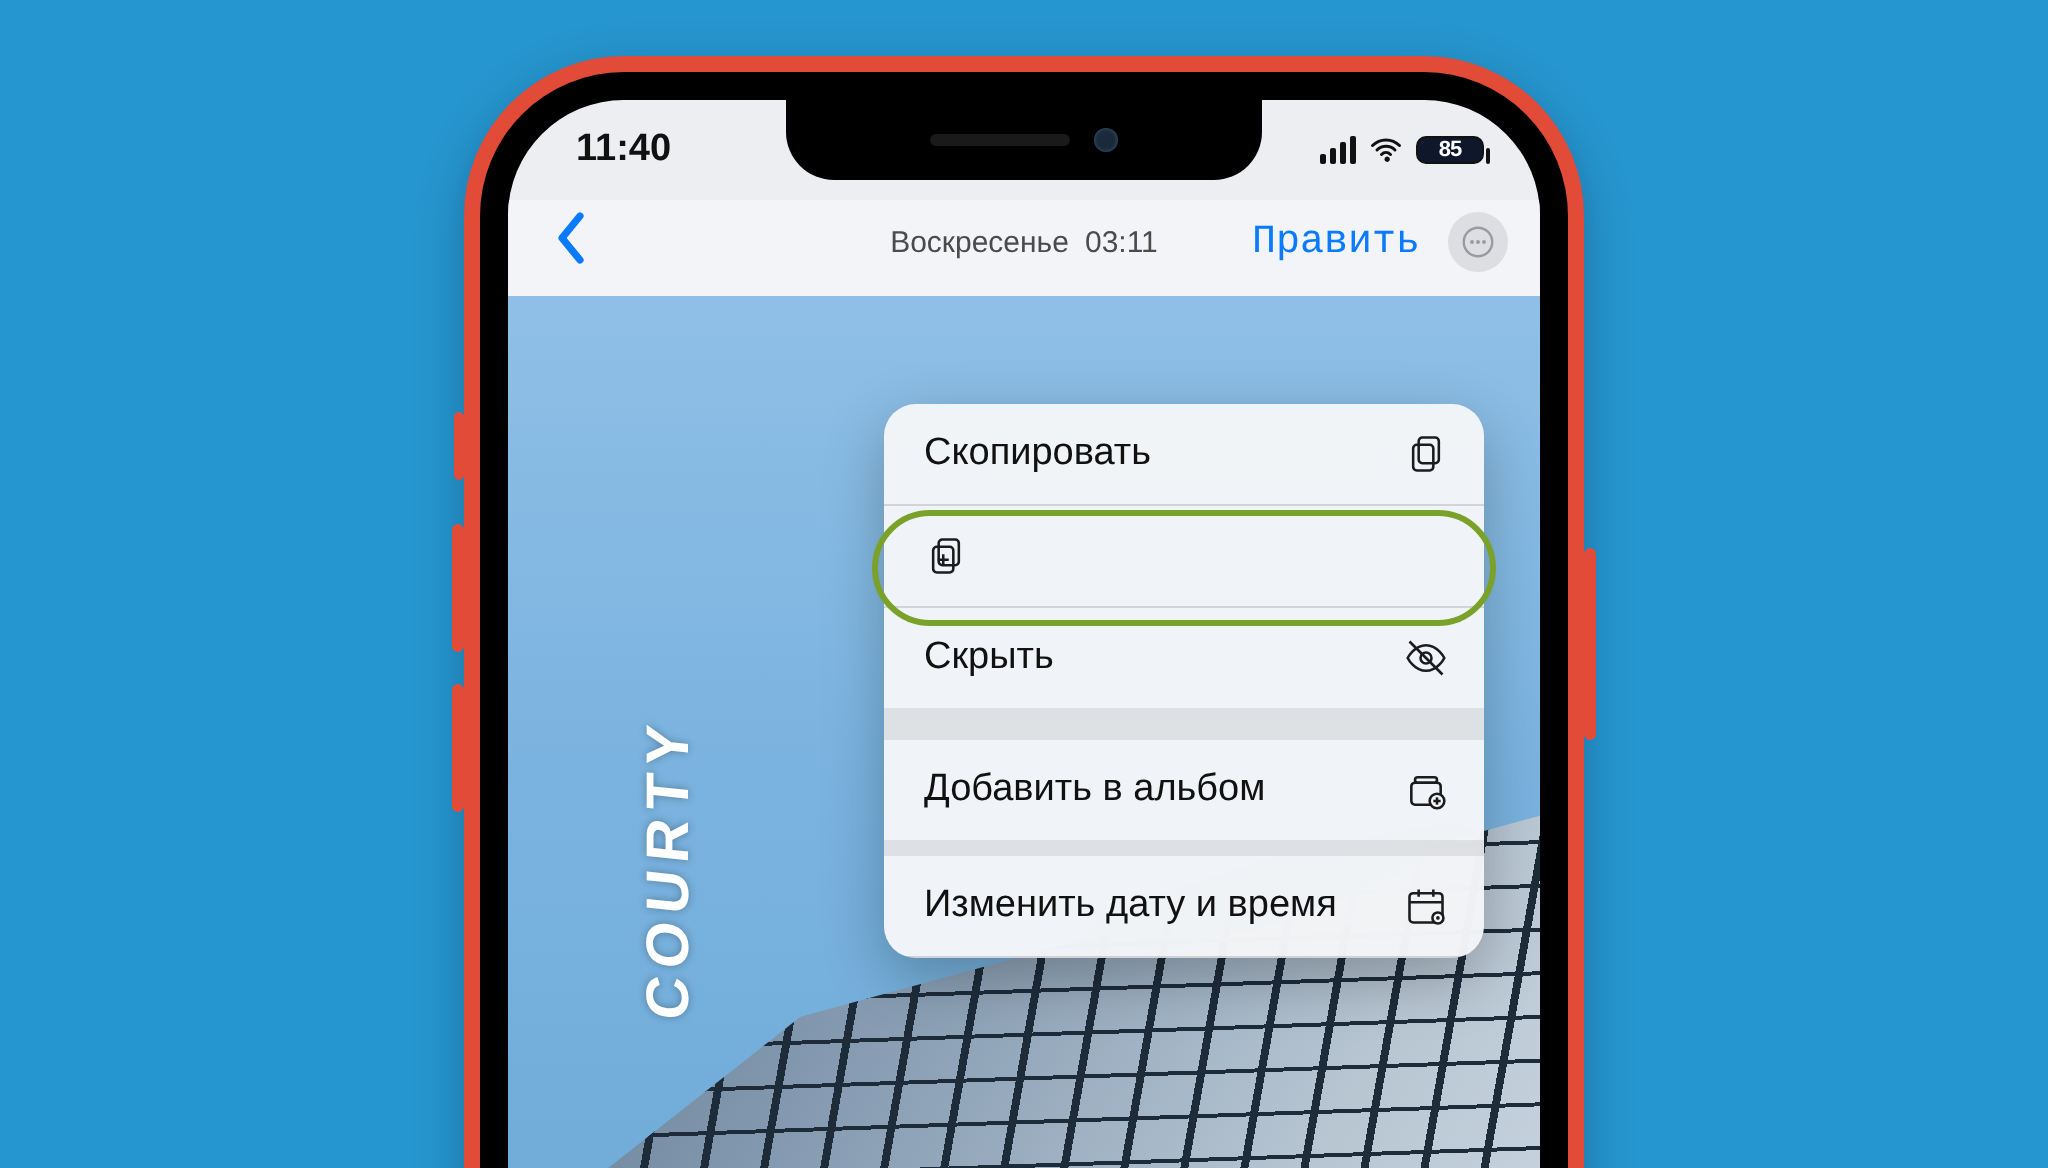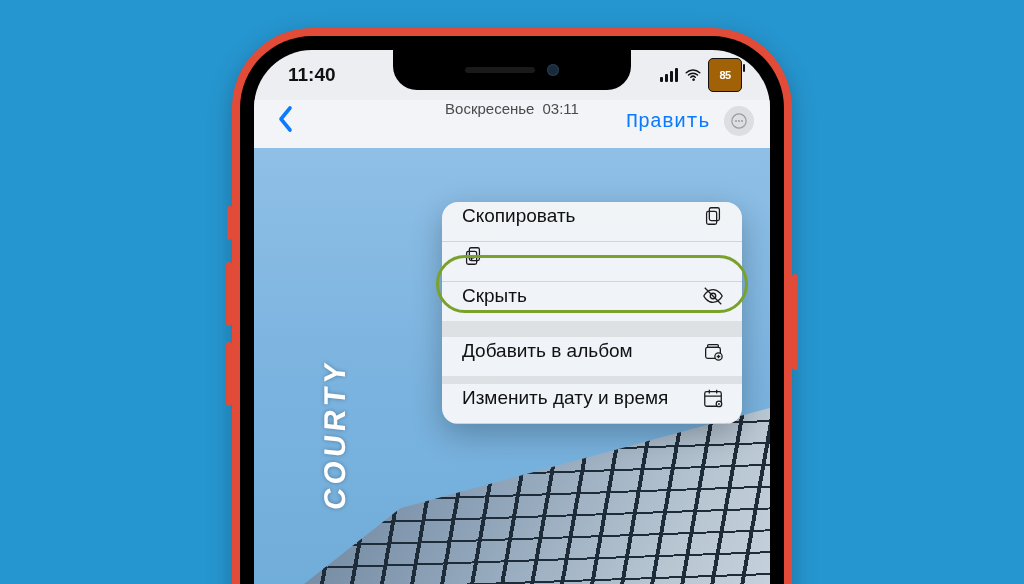--- a/index.html
+++ b/index.html
@@ -88,36 +88,37 @@
   .signal i{ width:3px; background:#111; border-radius:1px;}
   .signal i:nth-child(1){height:5px;}
   .signal i:nth-child(2){height:8px;}
   .signal i:nth-child(3){height:11px;}
   .signal i:nth-child(4){height:14px;}
   .wifi {
       width:18px;height:18px;position:relative;
   }
   .wifi svg{width:18px;height:18px;}
   .battery {
-    width:34px;height:34px;
+    width:34px;height:14px;
     border:1.6px solid #111;
     border-radius:5px;
     position:relative;
     display:flex;align-items:center;justify-content:center;
-    background:#a16207;
+    background:#0f172a;
   }
   .battery::after{
     content:"";position:absolute;right:-4px;top:5px;width:2.5px;height:8px;background:#111;border-radius:1.5px;
   }
   .battery span{font-size:11px;font-weight:700;color:#fff;letter-spacing:-0.5px;}
 
   
   .nav-bar {
     height: 48px;
     display:flex;
+    align-items:center;
     justify-content:space-between;
     padding: 0 16px 6px 22px;
     position: relative;
     background: rgba(243,244,247,0.92);
     z-index:10;
   }
   .nav-left { width:80px; display:flex; align-items:center; }
   .back-chevron svg{width:20px;height:30px;}
   .nav-center { font-size:15px; color:#4b4b4b; font-weight:500; display:flex; gap:8px; position:absolute; left:50%; transform:translateX(-50%);}
   .nav-right { display:flex; align-items:center; gap:14px;font-family:Liberation Mono, monospace;}
@@ -173,21 +174,21 @@
     backdrop-filter: blur(20px);
     border-radius:16px;
     box-shadow: 0 10px 30px rgba(0,0,0,0.25);
     z-index:60;
     overflow:hidden;
   }
   .menu-item {
     display:flex;
     align-items:center;
     justify-content:space-between;
-    padding: 3px 18px 14px 20px;
+    padding: 14px 18px 14px 20px;
     font-size:19px;
     color:#111;
     position:relative;
   }
   .sep-thin { height:1px; background: rgba(60,60,67,0.18); margin:0;}
   .sep-thick { height:8px; background: rgba(60,60,67,0.10);}
   .menu-item .ic { width:22px; height:22px; flex:0 0 22px; display:flex;align-items:center;justify-content:center;}
   .menu-item .ic svg{width:22px;height:22px;stroke:#1c1c1e;fill:none;stroke-width:1.4;}
 
   .highlight-ring{

